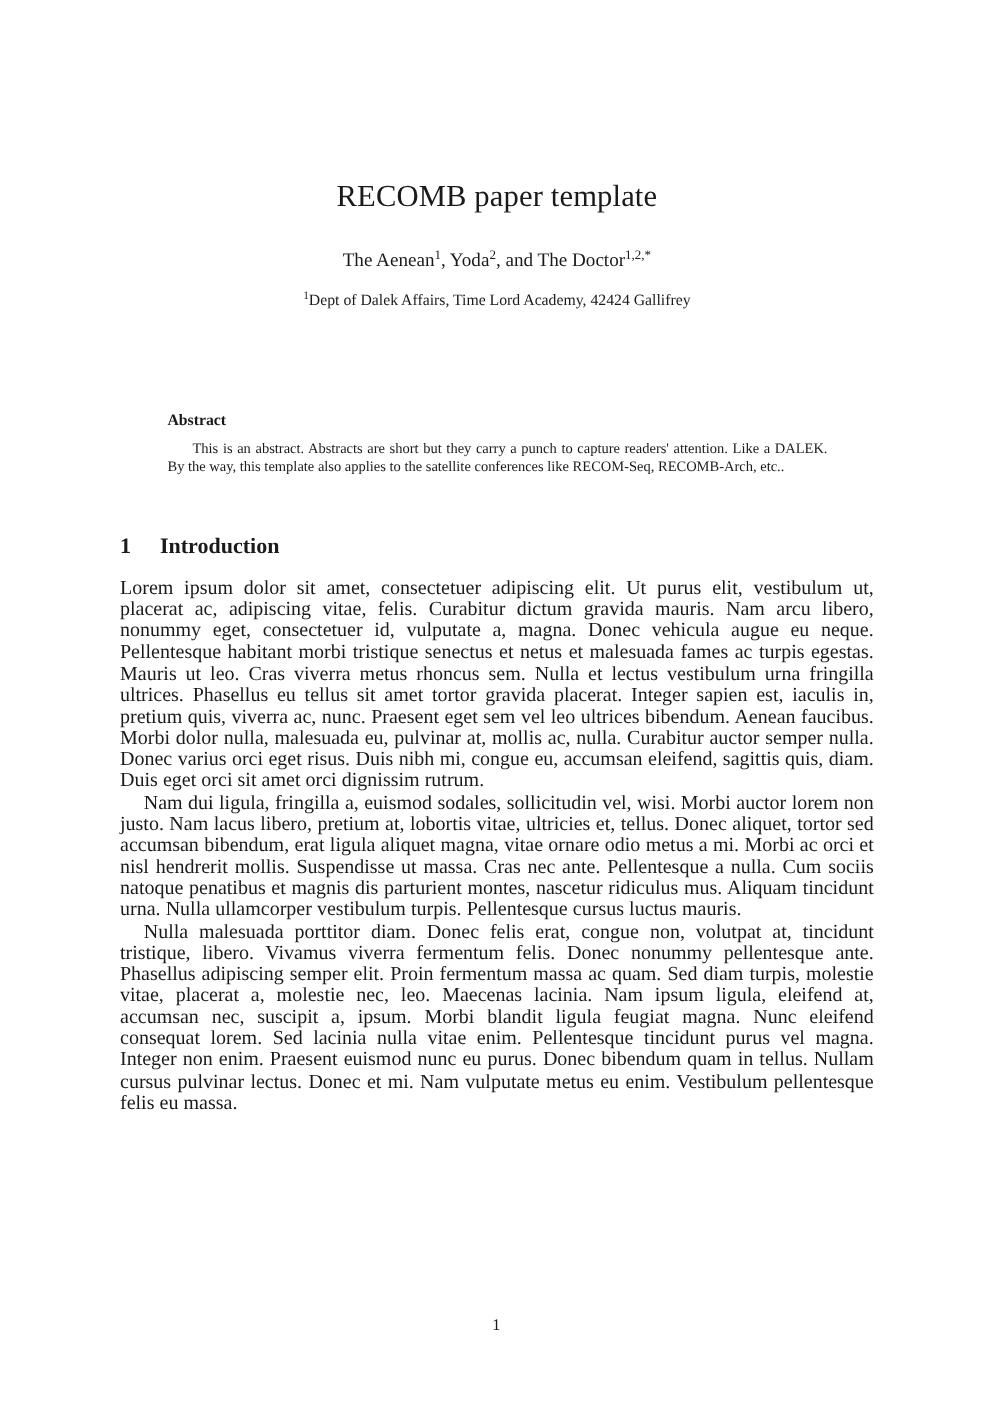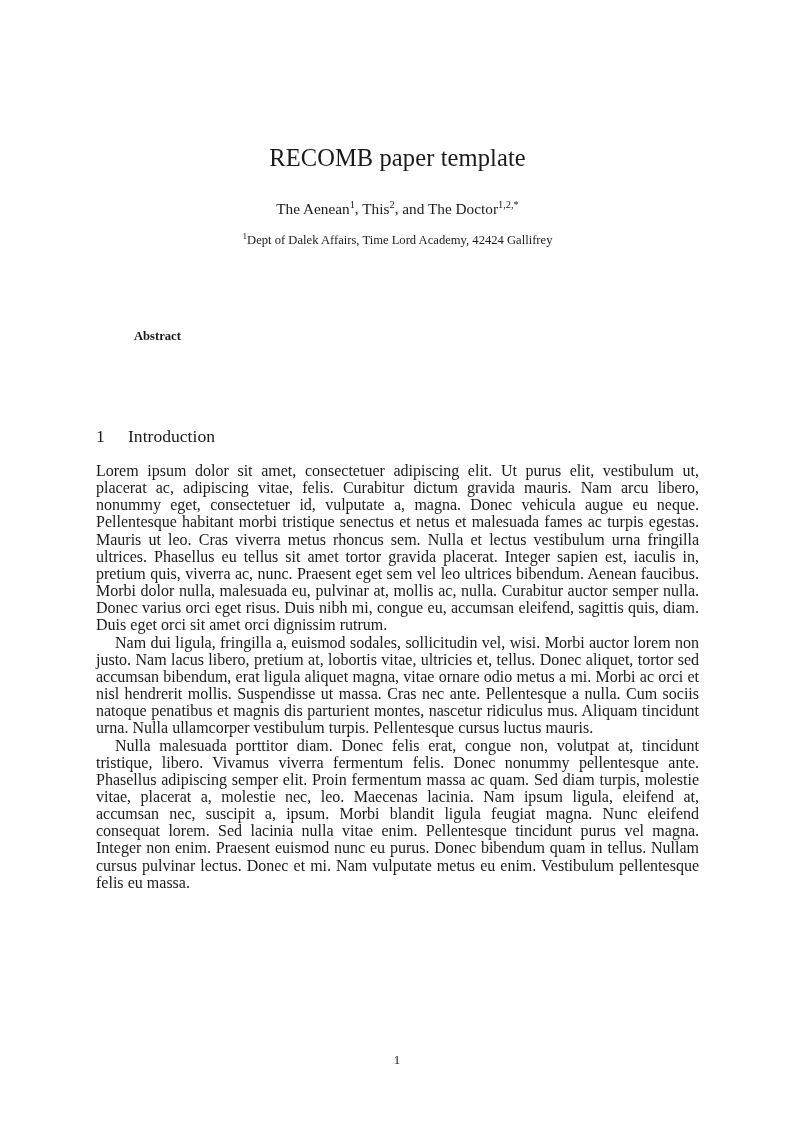--- a/index.html
+++ b/index.html
@@ -82,21 +82,21 @@
   }
 
   
   .section-heading {
     position: absolute;
     left: 96px;
     top: 425px;
     width: 603px;
     font-size: 17.6px;
     line-height: 22px;
-    font-weight: normal;
+    font-weight: bold;
     margin: 0;
   }
   .section-heading .secnum {
     display: inline-block;
     min-width: 32px;
   }
 
   
   .body-wrap {
     position: absolute;
@@ -130,30 +130,31 @@
 </style>
 </head>
 <body>
 
 <div class="page">
 
   <div class="titleblock">
     <h1 class="paper-title">RECOMB paper template</h1>
 
     <p class="authors">
-      <span>The Aenean</span><sup>1</sup><span>, </span><span>This</span><sup>2</sup><span>, and </span><span>The Doctor</span><sup>1,2,*</sup>
+      <span>The Aenean</span><sup>1</sup><span>, </span><span>Yoda</span><sup>2</sup><span>, and </span><span>The Doctor</span><sup>1,2,*</sup>
     </p>
 
     <p class="affiliations">
       <span class="aff-line"><sup>1</sup><span>Dept of Dalek Affairs, Time Lord Academy, 42424 Gallifrey</span></span>
     </p>
   </div>
 
   <div class="abstract-wrap">
     <p class="abstract-heading">Abstract</p>
+    <p class="abstract-body">This is an abstract. Abstracts are short but they carry a punch to capture readers' attention. Like a DALEK. By the way, this template also applies to the satellite conferences like RECOM-Seq, RECOMB-Arch, etc..</p>
   </div>
 
   <h2 class="section-heading">
     <span class="secnum">1</span><span>Introduction</span>
   </h2>
 
   <div class="body-wrap">
     <p class="body-par">Lorem ipsum dolor sit amet, consectetuer adipiscing elit. Ut purus elit, vestibulum ut, placerat ac, adipiscing vitae, felis. Curabitur dictum gravida mauris. Nam arcu libero, nonummy eget, consectetuer id, vulputate a, magna. Donec vehicula augue eu neque. Pellentesque habitant morbi tristique senectus et netus et malesuada fames ac turpis egestas. Mauris ut leo. Cras viverra metus rhoncus sem. Nulla et lectus vestibulum urna fringilla ultrices. Phasellus eu tellus sit amet tortor gravida placerat. Integer sapien est, iaculis in, pretium quis, viverra ac, nunc. Praesent eget sem vel leo ultrices bibendum. Aenean faucibus. Morbi dolor nulla, malesuada eu, pulvinar at, mollis ac, nulla. Curabitur auctor semper nulla. Donec varius orci eget risus. Duis nibh mi, congue eu, accumsan eleifend, sagittis quis, diam. Duis eget orci sit amet orci dignissim rutrum.</p>
     <p class="body-par">Nam dui ligula, fringilla a, euismod sodales, sollicitudin vel, wisi. Morbi auctor lorem non justo. Nam lacus libero, pretium at, lobortis vitae, ultricies et, tellus. Donec aliquet, tortor sed accumsan bibendum, erat ligula aliquet magna, vitae ornare odio metus a mi. Morbi ac orci et nisl hendrerit mollis. Suspendisse ut massa. Cras nec ante. Pellentesque a nulla. Cum sociis natoque penatibus et magnis dis parturient montes, nascetur ridiculus mus. Aliquam tincidunt urna. Nulla ullamcorper vestibulum turpis. Pellentesque cursus luctus mauris.</p>
     <p class="body-par">Nulla malesuada porttitor diam. Donec felis erat, congue non, volutpat at, tincidunt tristique, libero. Vivamus viverra fermentum felis. Donec nonummy pellentesque ante. Phasellus adipiscing semper elit. Proin fermentum massa ac quam. Sed diam turpis, molestie vitae, placerat a, molestie nec, leo. Maecenas lacinia. Nam ipsum ligula, eleifend at, accumsan nec, suscipit a, ipsum. Morbi blandit ligula feugiat magna. Nunc eleifend consequat lorem. Sed lacinia nulla vitae enim. Pellentesque tincidunt purus vel magna. Integer non enim. Praesent euismod nunc eu purus. Donec bibendum quam in tellus. Nullam cursus pulvinar lectus. Donec et mi. Nam vulputate metus eu enim. Vestibulum pellentesque felis eu massa.</p>

